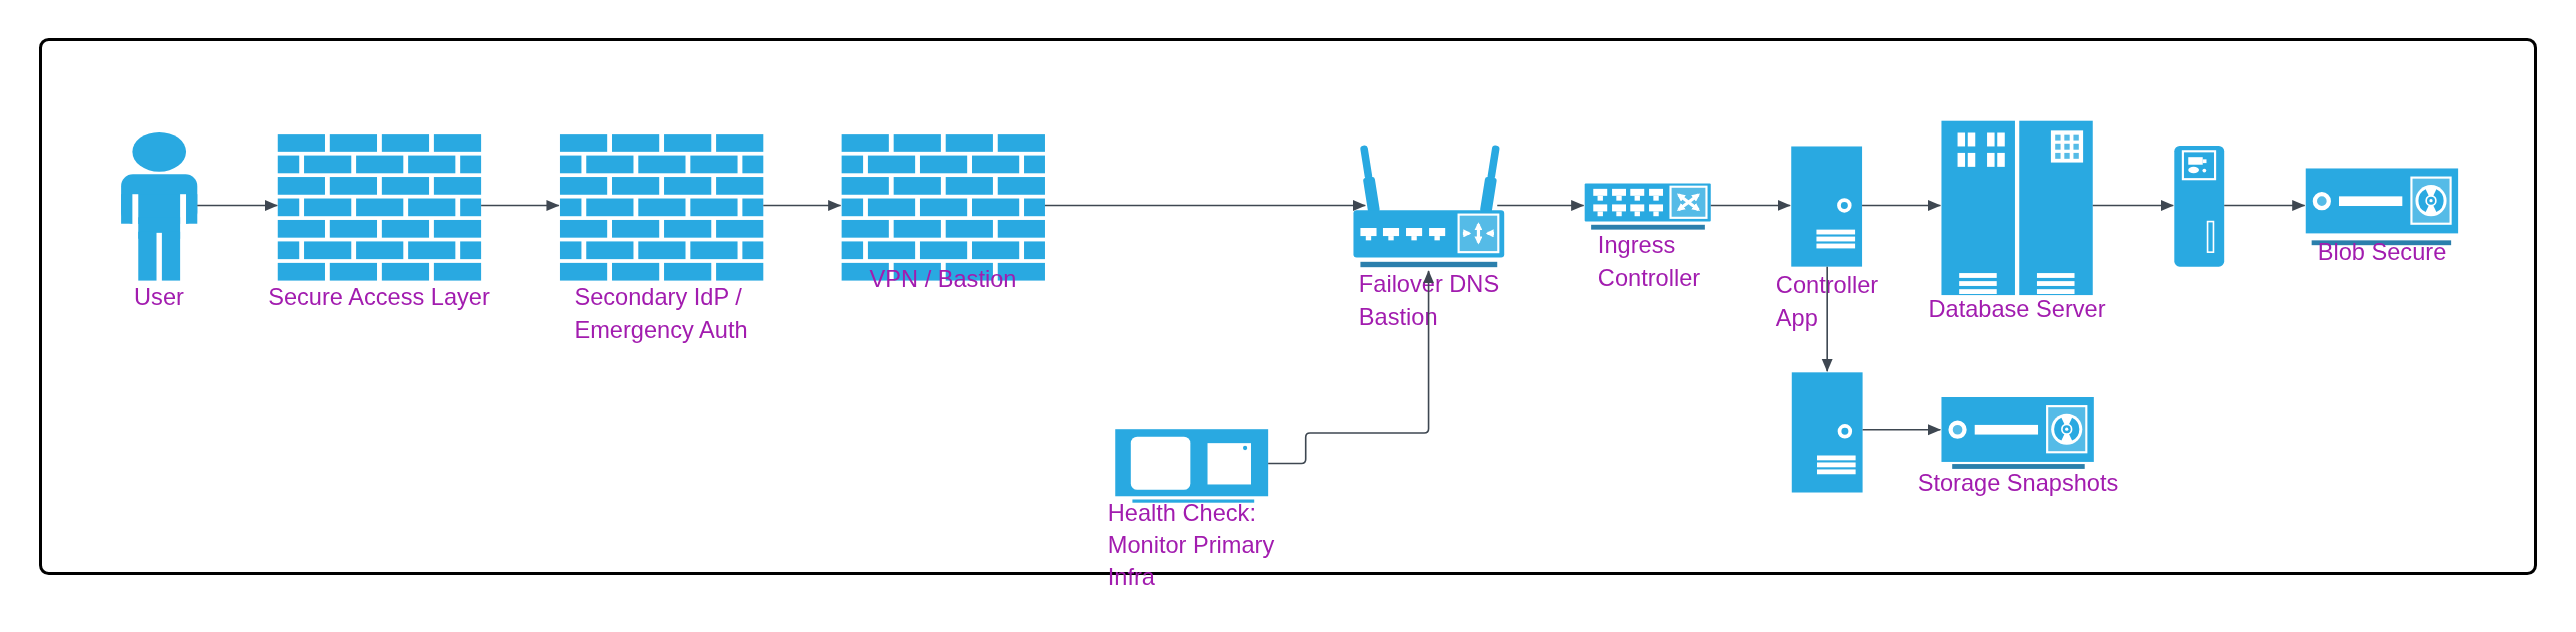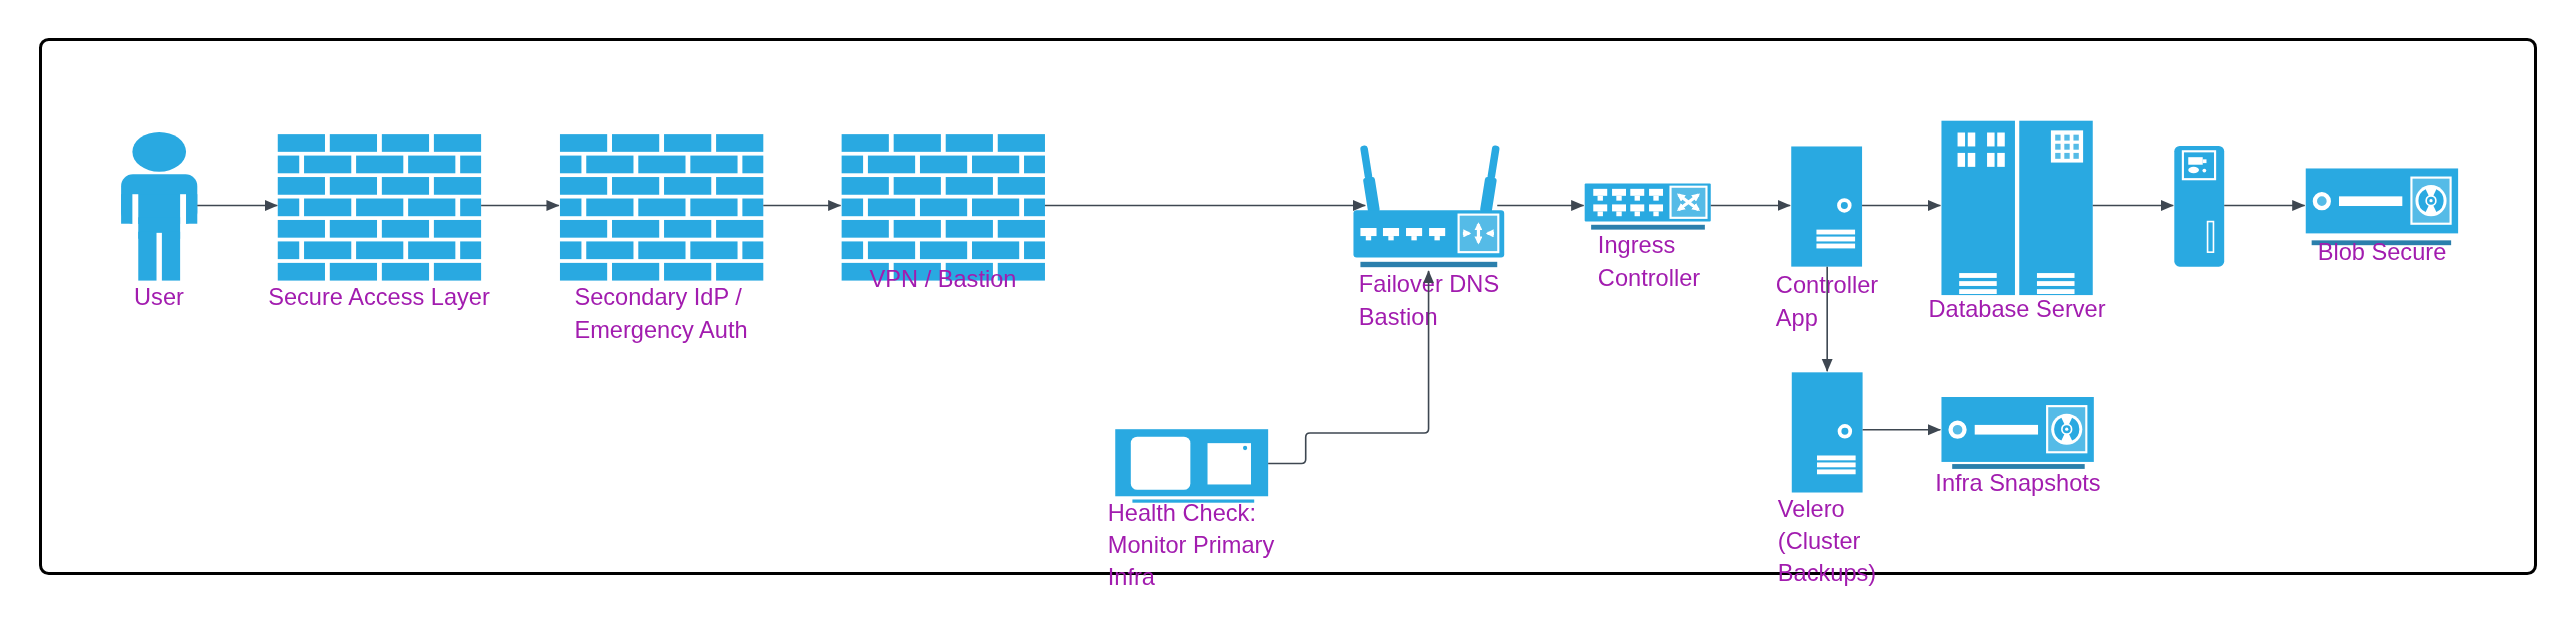--- a/index.html
+++ b/index.html
@@ -250,27 +250,22 @@
         <div class="ln">Database Server</div>
       </div>
     <div class="lbl" style="left:2382px;top:236px">
         <div class="ln">Blob Secure</div>
       </div>
     <div class="lbl tight" style="left:1191px;top:497px">
         <div class="ln">Health Check:</div>
         <div class="ln">Monitor Primary</div>
         <div class="ln">Infra</div>
       </div>
-    <div class="lbl tight" style="left:1827px;top:493px">
-        <div class="ln">Velero</div>
-        <div class="ln">(Cluster</div>
-        <div class="ln">Backups)</div>
-      </div>
     <div class="lbl" style="left:2018px;top:467px">
-        <div class="ln">Infra Snapshots</div>
+        <div class="ln">Storage Snapshots</div>
       </div>
   </div>
 
   <svg class="layer wires" viewBox="0 0 4800 1178">
     <defs>
       <marker id="ah" viewBox="0 0 10 10" refX="8.6" refY="5" markerWidth="9" markerHeight="9" orient="auto-start-reverse" markerUnits="strokeWidth">
         <path d="M0 1.2 L9 5 L0 8.8 z" fill="#3E4751"></path>
       </marker>
     </defs>
     <g stroke="#3E4751" stroke-width="3" fill="none">

